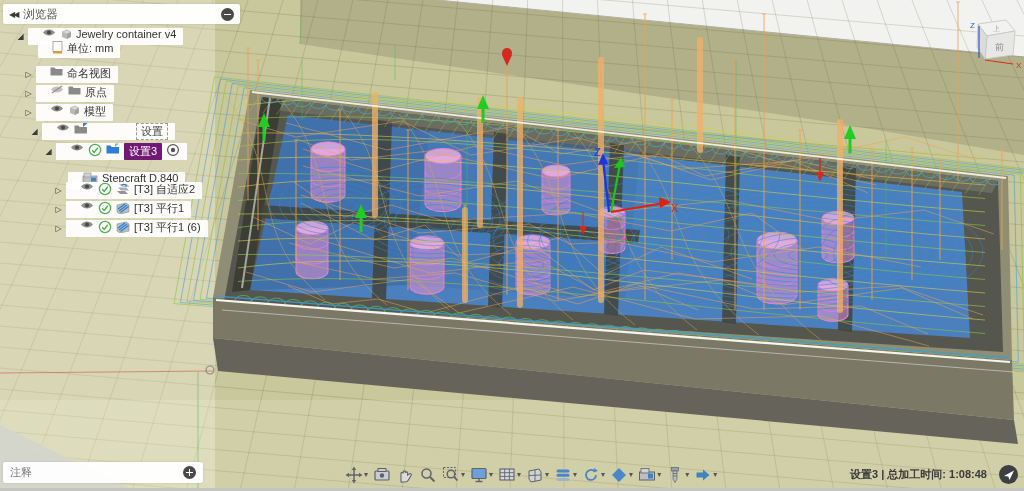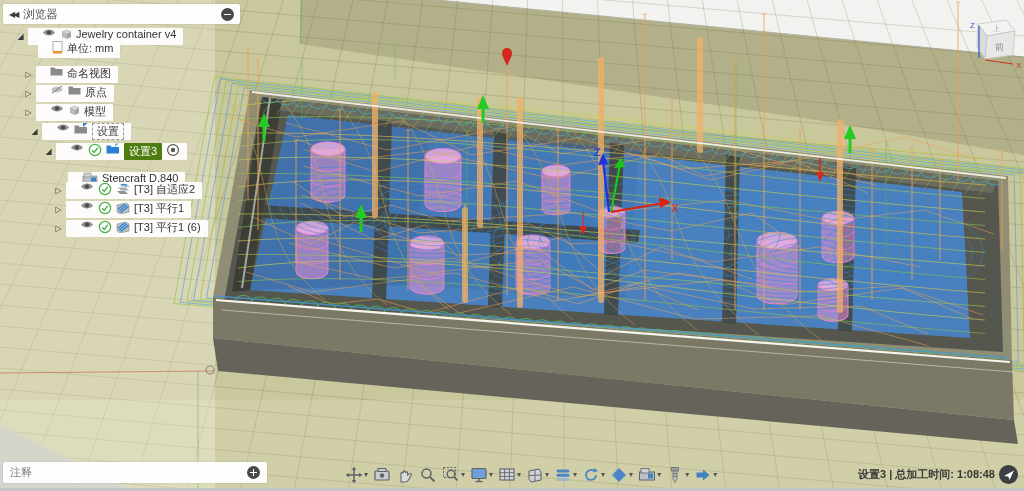--- a/index.html
+++ b/index.html
@@ -14,36 +14,36 @@
     gap:6px;padding:0 6px;box-sizing:border-box;font-size:11.5px;color:#555;
     box-shadow:0 0 2px rgba(0,0,0,.15);}
   .collapse-glyph{font-size:8px;color:#3c3c3c;letter-spacing:-2px;cursor:pointer;}
   .hdr-spacer{flex:1;}
   .minus-circle{width:13px;height:13px;border-radius:50%;background:#4a4a4a;position:relative;cursor:pointer;}
   .minus-circle::after{content:"";position:absolute;left:3px;top:6px;width:7px;height:1.6px;background:#fff;}
   .trow{position:absolute;display:flex;align-items:center;gap:3px;font-size:11px;color:#333;height:17px;}
   .tw{width:9px;font-size:8px;color:#3c3c3c;text-align:center;flex:none;cursor:pointer;}
   .pill{display:inline-flex;gap:4px;background:rgba(255,255,255,.93);
         border-radius:1px;padding:0 7px 0 14px;height:17px;white-space:nowrap;}
-  .sel-label{background:#4d7c0f;color:#fff;padding:1px 5px;border-radius:1px;}
-  .dashed-label{border:1px dashed #999;padding:0 4px;color:#444;}
+  .sel-label{background:#701a75;color:#fff;padding:1px 5px;border-radius:1px;}
+  .dashed-label{border:1px dashed #999;padding:0 4px;color:#444;margin-left:44px;}
   .icon{flex:none;display:inline-flex;}
   
-  .comments-bar{position:absolute;left:3px;top:462px;width:264px;height:21px;
+  .comments-bar{position:absolute;left:3px;top:462px;width:200px;height:21px;
     background:rgba(255,255,255,.95);border-radius:2px;display:flex;align-items:center;
     padding:0 7px;box-sizing:border-box;font-size:11px;color:#777;box-shadow:0 0 2px rgba(0,0,0,.15);}
   .comments-spacer{flex:1;}
   .plus-circle{width:13px;height:13px;border-radius:50%;background:#4a4a4a;position:relative;cursor:pointer;}
   .plus-circle::before{content:"";position:absolute;left:3px;top:5.8px;width:7px;height:1.6px;background:#fff;}
   .plus-circle::after{content:"";position:absolute;left:5.8px;top:3px;width:1.6px;height:7px;background:#fff;}
   .navbar{position:absolute;left:344px;top:465px;display:flex;align-items:center;gap:3px;}
   .nav-btn{display:flex;align-items:center;gap:1px;padding:1px;border-radius:2px;cursor:pointer;}
   .caret{font-size:8px;color:#555;line-height:1;}
   .statusbar{position:absolute;top:465px;left:790px;width:228px;display:flex;align-items:center;
-    justify-content:flex-end;gap:4px;font-size:11px;font-weight:bold;color:#3a3a3a;}
+    justify-content:flex-end;gap:12px;font-size:11px;font-weight:bold;color:#3a3a3a;}
   .send-circle{width:19px;height:19px;border-radius:50%;background:#3c4043;display:flex;
     align-items:center;justify-content:center;cursor:pointer;flex:none;}
   .bottom-edge{position:absolute;left:0;bottom:0;width:1024px;height:3px;background:#c4c4c2;}
 </style>
 </head>
 <body>
 
 <div class="stage">
 
   <svg id="scene" width="1024" height="491" viewBox="0 0 1024 491">

